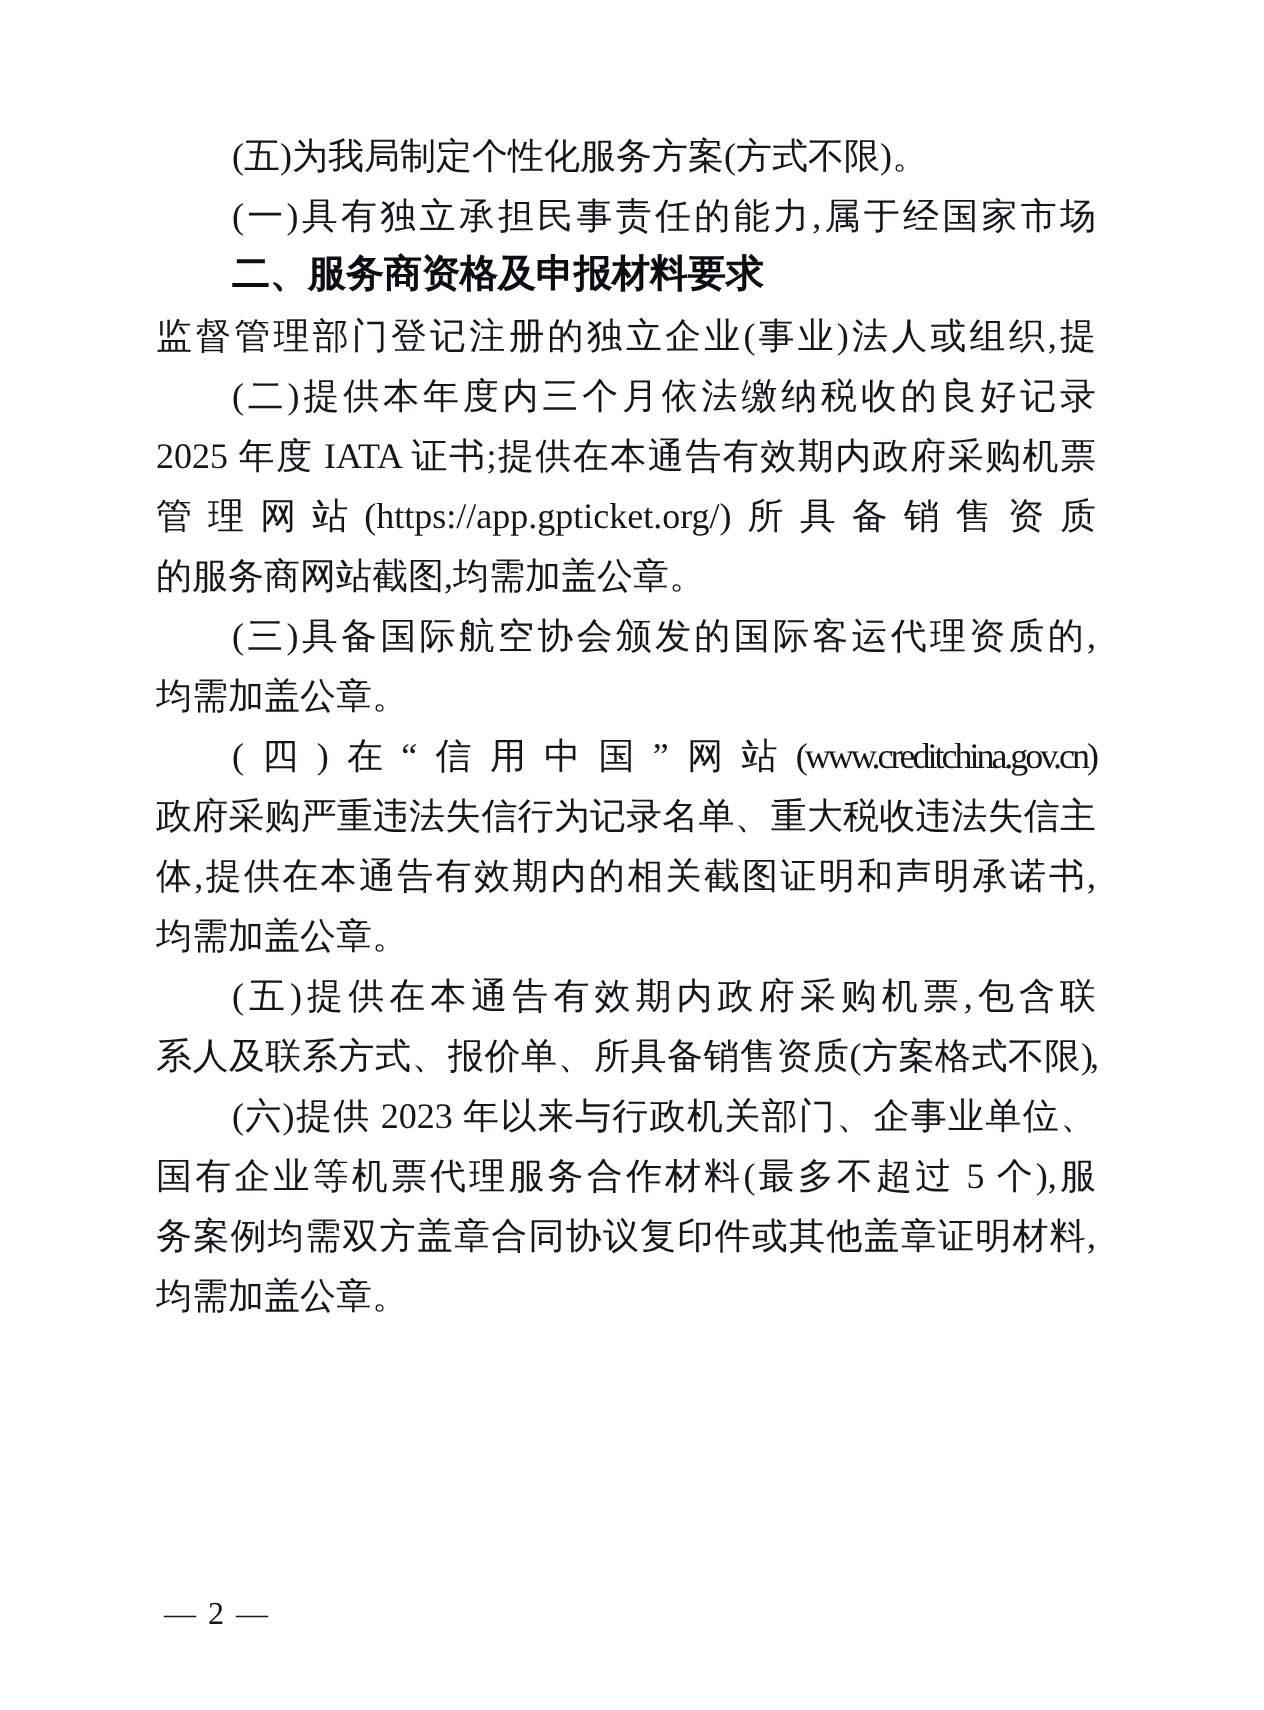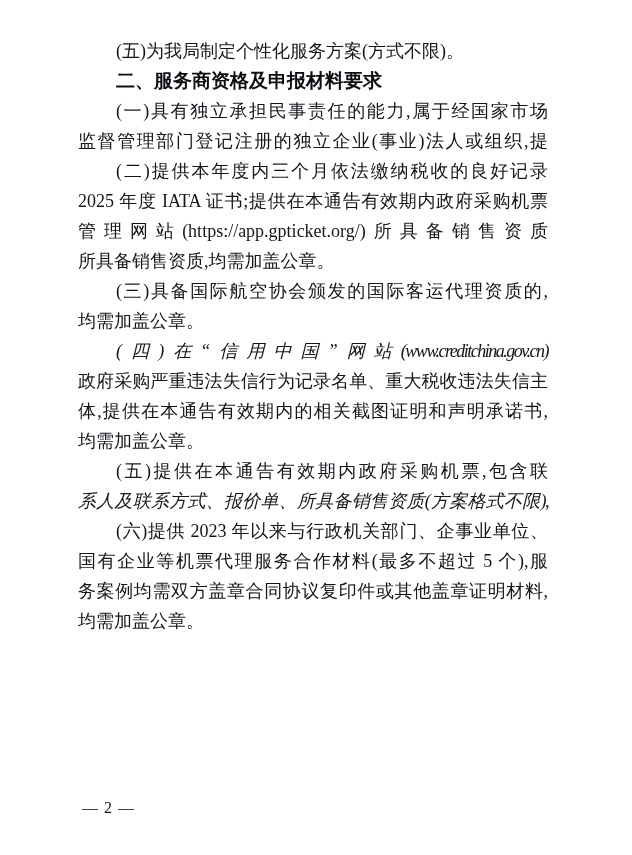--- a/index.html
+++ b/index.html
@@ -9,35 +9,35 @@
     width: 632px;
     height: 855px;
     background: #ffffff;
     overflow: hidden;
     font-family: "Liberation Serif", "DejaVu Serif", serif;
     color: #15151d;
   }
   .content {
     position: absolute;
     left: 78px;
-    top: 36px;
+    top: 63px;
     width: 470px;
   }
   .line {
     height: 30px;
     line-height: 30px;
     font-size: 18px;
     white-space: nowrap;
   }
   .indent { text-indent: 38px; }
   .just {
     text-align: justify;
     text-align-last: justify;
   }
-  .tight { letter-spacing: -1.5px; font-style: italic; }
+  .tight { letter-spacing: -1.5px; }
   .heading {
     font-family: "Liberation Sans", "DejaVu Sans", sans-serif;
     font-weight: 700;
     font-size: 19px;
     color: #0c0c12;
   }
   .pagenum {
     position: absolute;
     left: 82px;
     top: 797px;
@@ -46,27 +46,27 @@
     letter-spacing: 1px;
     color: #15151d;
   }
 </style>
 </head>
 <body>
 
 <div class="page">
   <div class="content">
     <div class="line indent">(五)为我局制定个性化服务方案(方式不限)。</div>
+    <div class="line indent just">(一)具有独立承担民事责任的能力,属于经国家市场</div>
     <div class="line indent heading">二、服务商资格及申报材料要求</div>
-    <div class="line indent just">(一)具有独立承担民事责任的能力,属于经国家市场</div>
     <div class="line just">监督管理部门登记注册的独立企业(事业)法人或组织,提</div>
     <div class="line indent just">(二)提供本年度内三个月依法缴纳税收的良好记录</div>
     <div class="line just">2025 年度 IATA 证书;提供在本通告有效期内政府采购机票</div>
     <div class="line just">管理网站(https://app.gpticket.org/)所具备销售资质</div>
-    <div class="line">所具备销售资质,均需加盖公章。</div>
+    <div class="line">的服务商网站截图,均需加盖公章。</div>
     <div class="line indent just">(三)具备国际航空协会颁发的国际客运代理资质的,</div>
     <div class="line">均需加盖公章。</div>
     <div class="line indent just tight">(四)在“信用中国”网站(www.creditchina.gov.cn)</div>
     <div class="line just">政府采购严重违法失信行为记录名单、重大税收违法失信主</div>
     <div class="line just">体,提供在本通告有效期内的相关截图证明和声明承诺书,</div>
     <div class="line">均需加盖公章。</div>
     <div class="line indent just">(五)提供在本通告有效期内政府采购机票,包含联</div>
     <div class="line just tight">系人及联系方式、报价单、所具备销售资质(方案格式不限),</div>
     <div class="line indent just">(六)提供 2023 年以来与行政机关部门、企事业单位、</div>
     <div class="line just">国有企业等机票代理服务合作材料(最多不超过 5 个),服</div>

